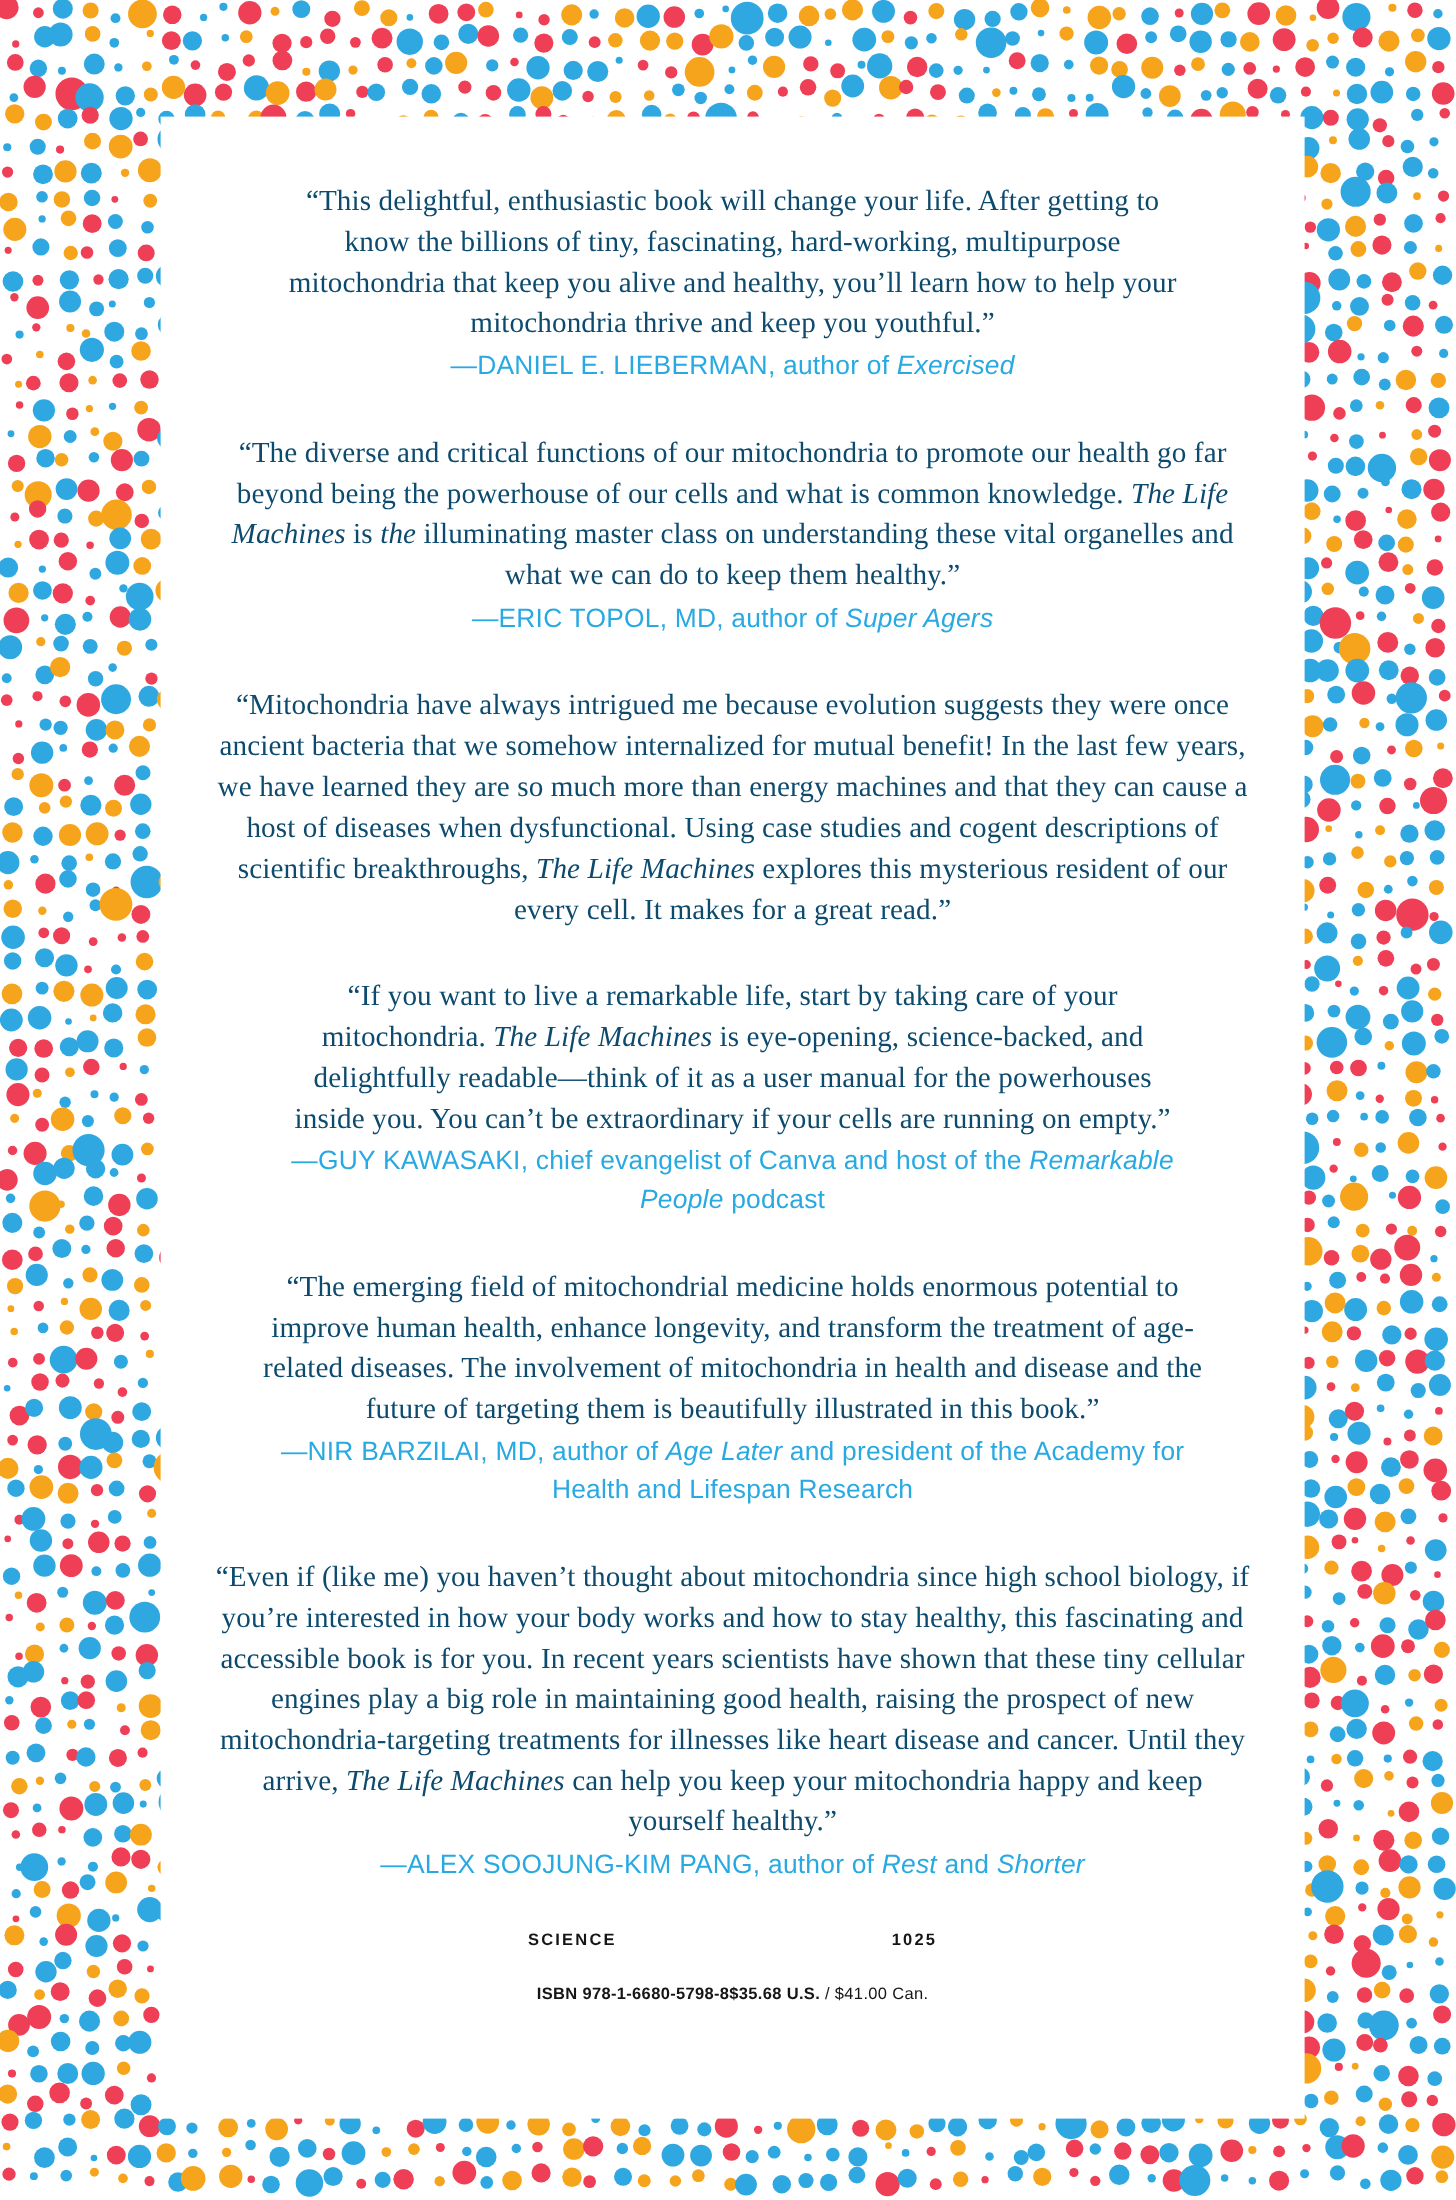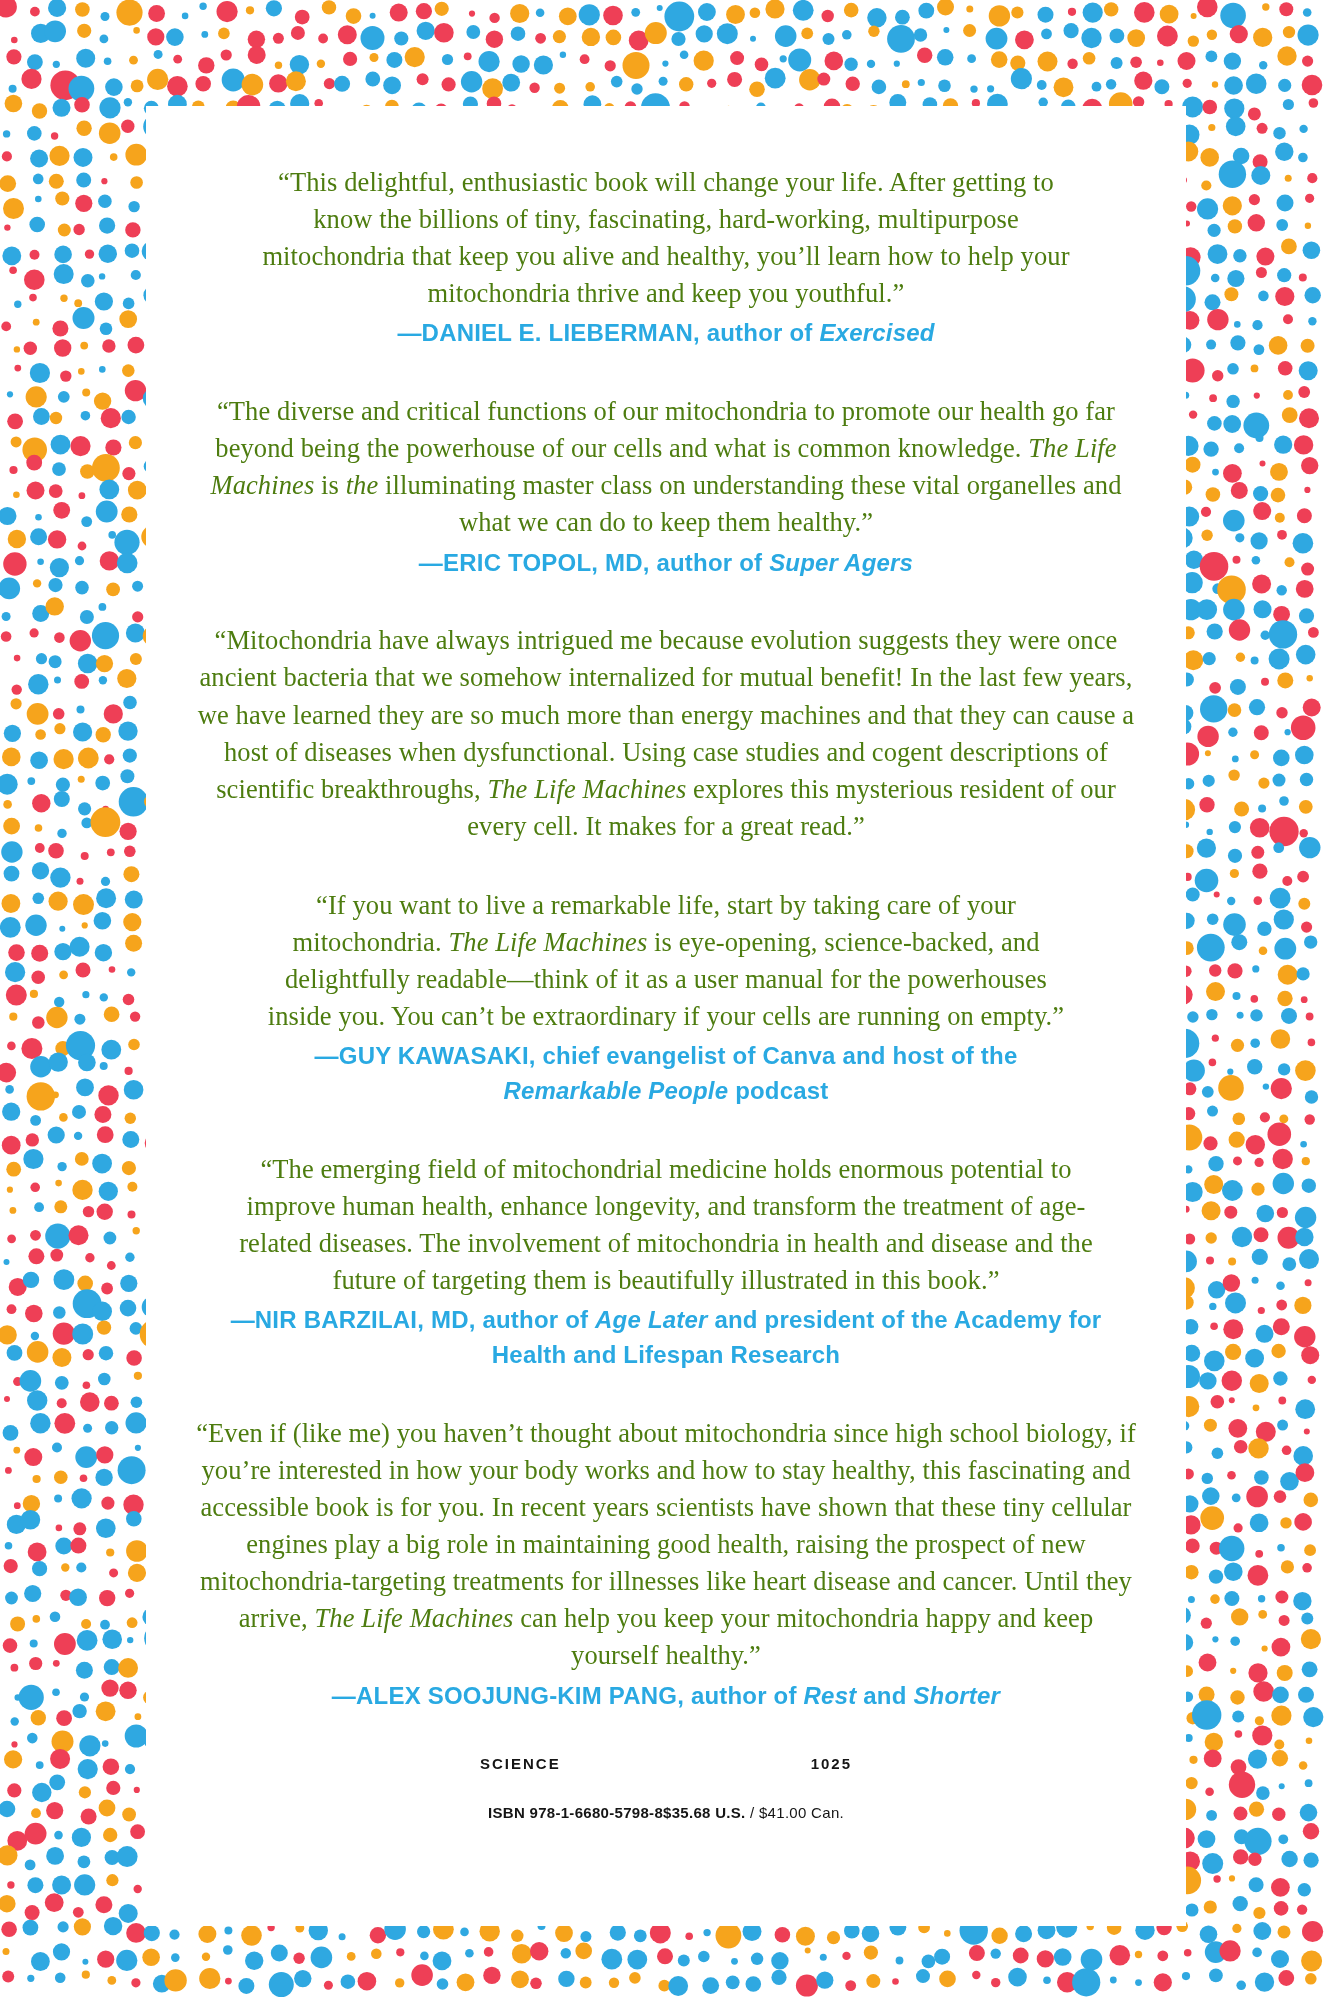--- a/index.html
+++ b/index.html
@@ -11,26 +11,26 @@
   }
   #dot-border-svg{position:absolute;left:0;top:0;width:1324px;height:2000px;display:block;}
   .panel{
     position:absolute;left:146px;top:106px;width:1040px;height:1820px;
     background:#ffffff;box-sizing:border-box;
     padding:58px 40px 0 40px;text-align:center;
   }
   .quote{margin:0 auto 42px auto;}
   .qtext{
     font-family:"Liberation Serif", serif;
-    font-size:26.5px;line-height:1.40;color:#4d7c0f;
+    font-size:26.5px;line-height:1.40;color:#0c4a6e;
     letter-spacing:0.1px;
   }
   .attr{
     font-family:"Liberation Sans", sans-serif;
-    font-weight:700;font-size:24px;line-height:1.45;
+    font-weight:400;font-size:24px;line-height:1.45;
     color:#29a9e2;margin-top:4px;letter-spacing:0.2px;
   }
   .it{font-style:italic;}
   .footer{margin-top:24px;}
   .meta-row{
     display:flex;justify-content:center;gap:250px;
     font-family:"Liberation Sans", sans-serif;
     font-weight:700;font-size:15px;letter-spacing:2px;color:#151515;
   }
   .isbn-row{

